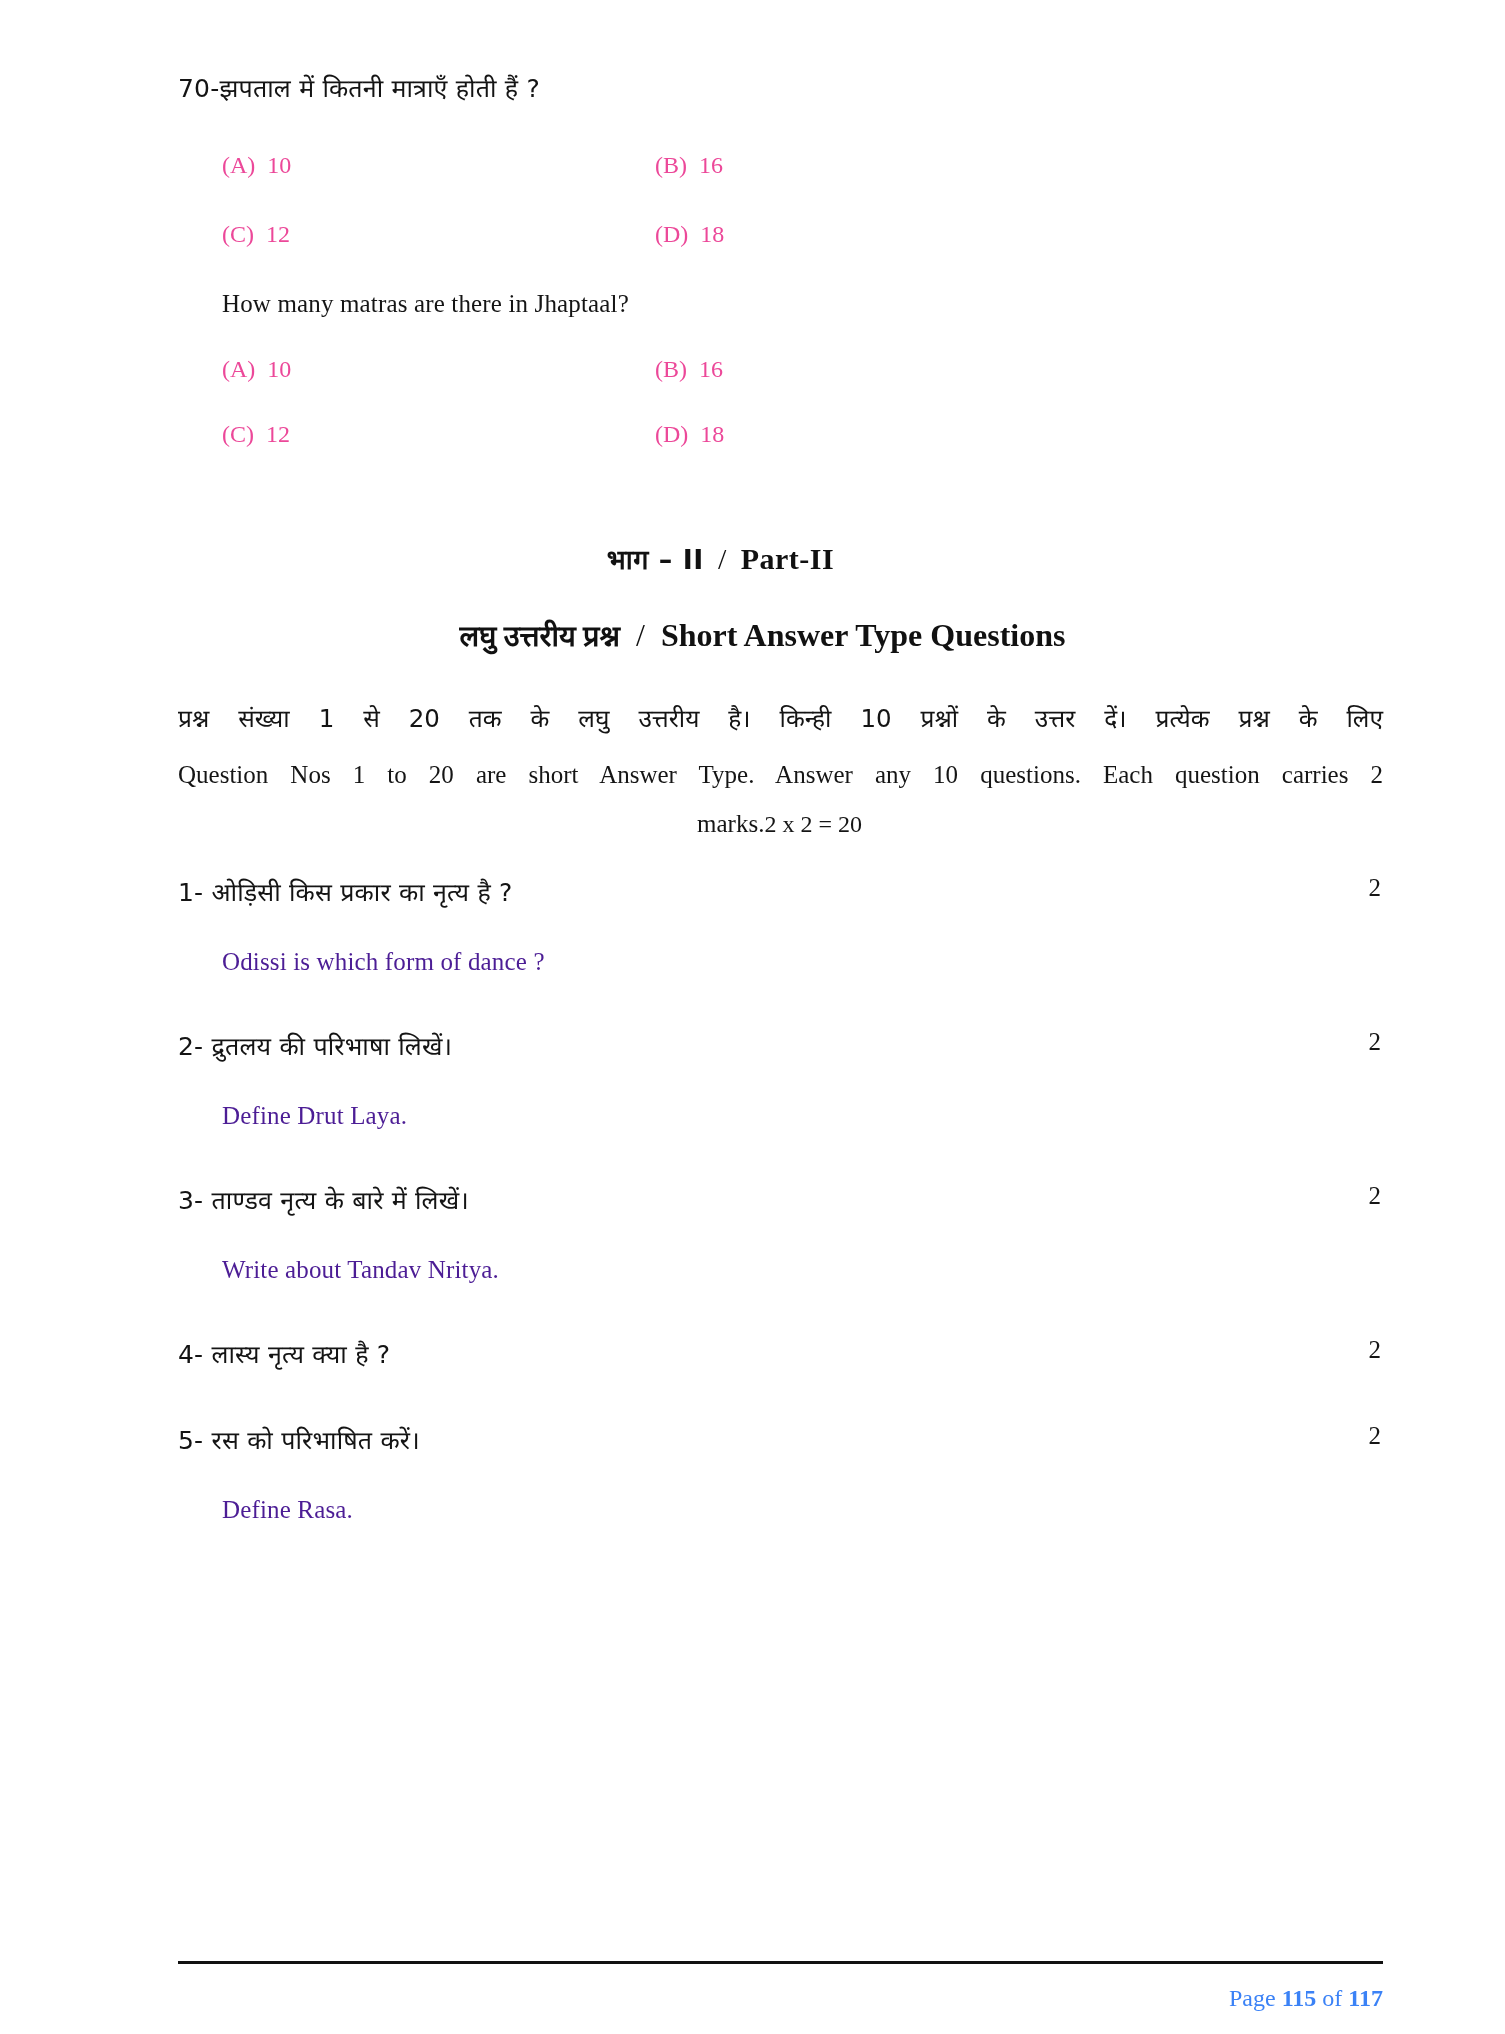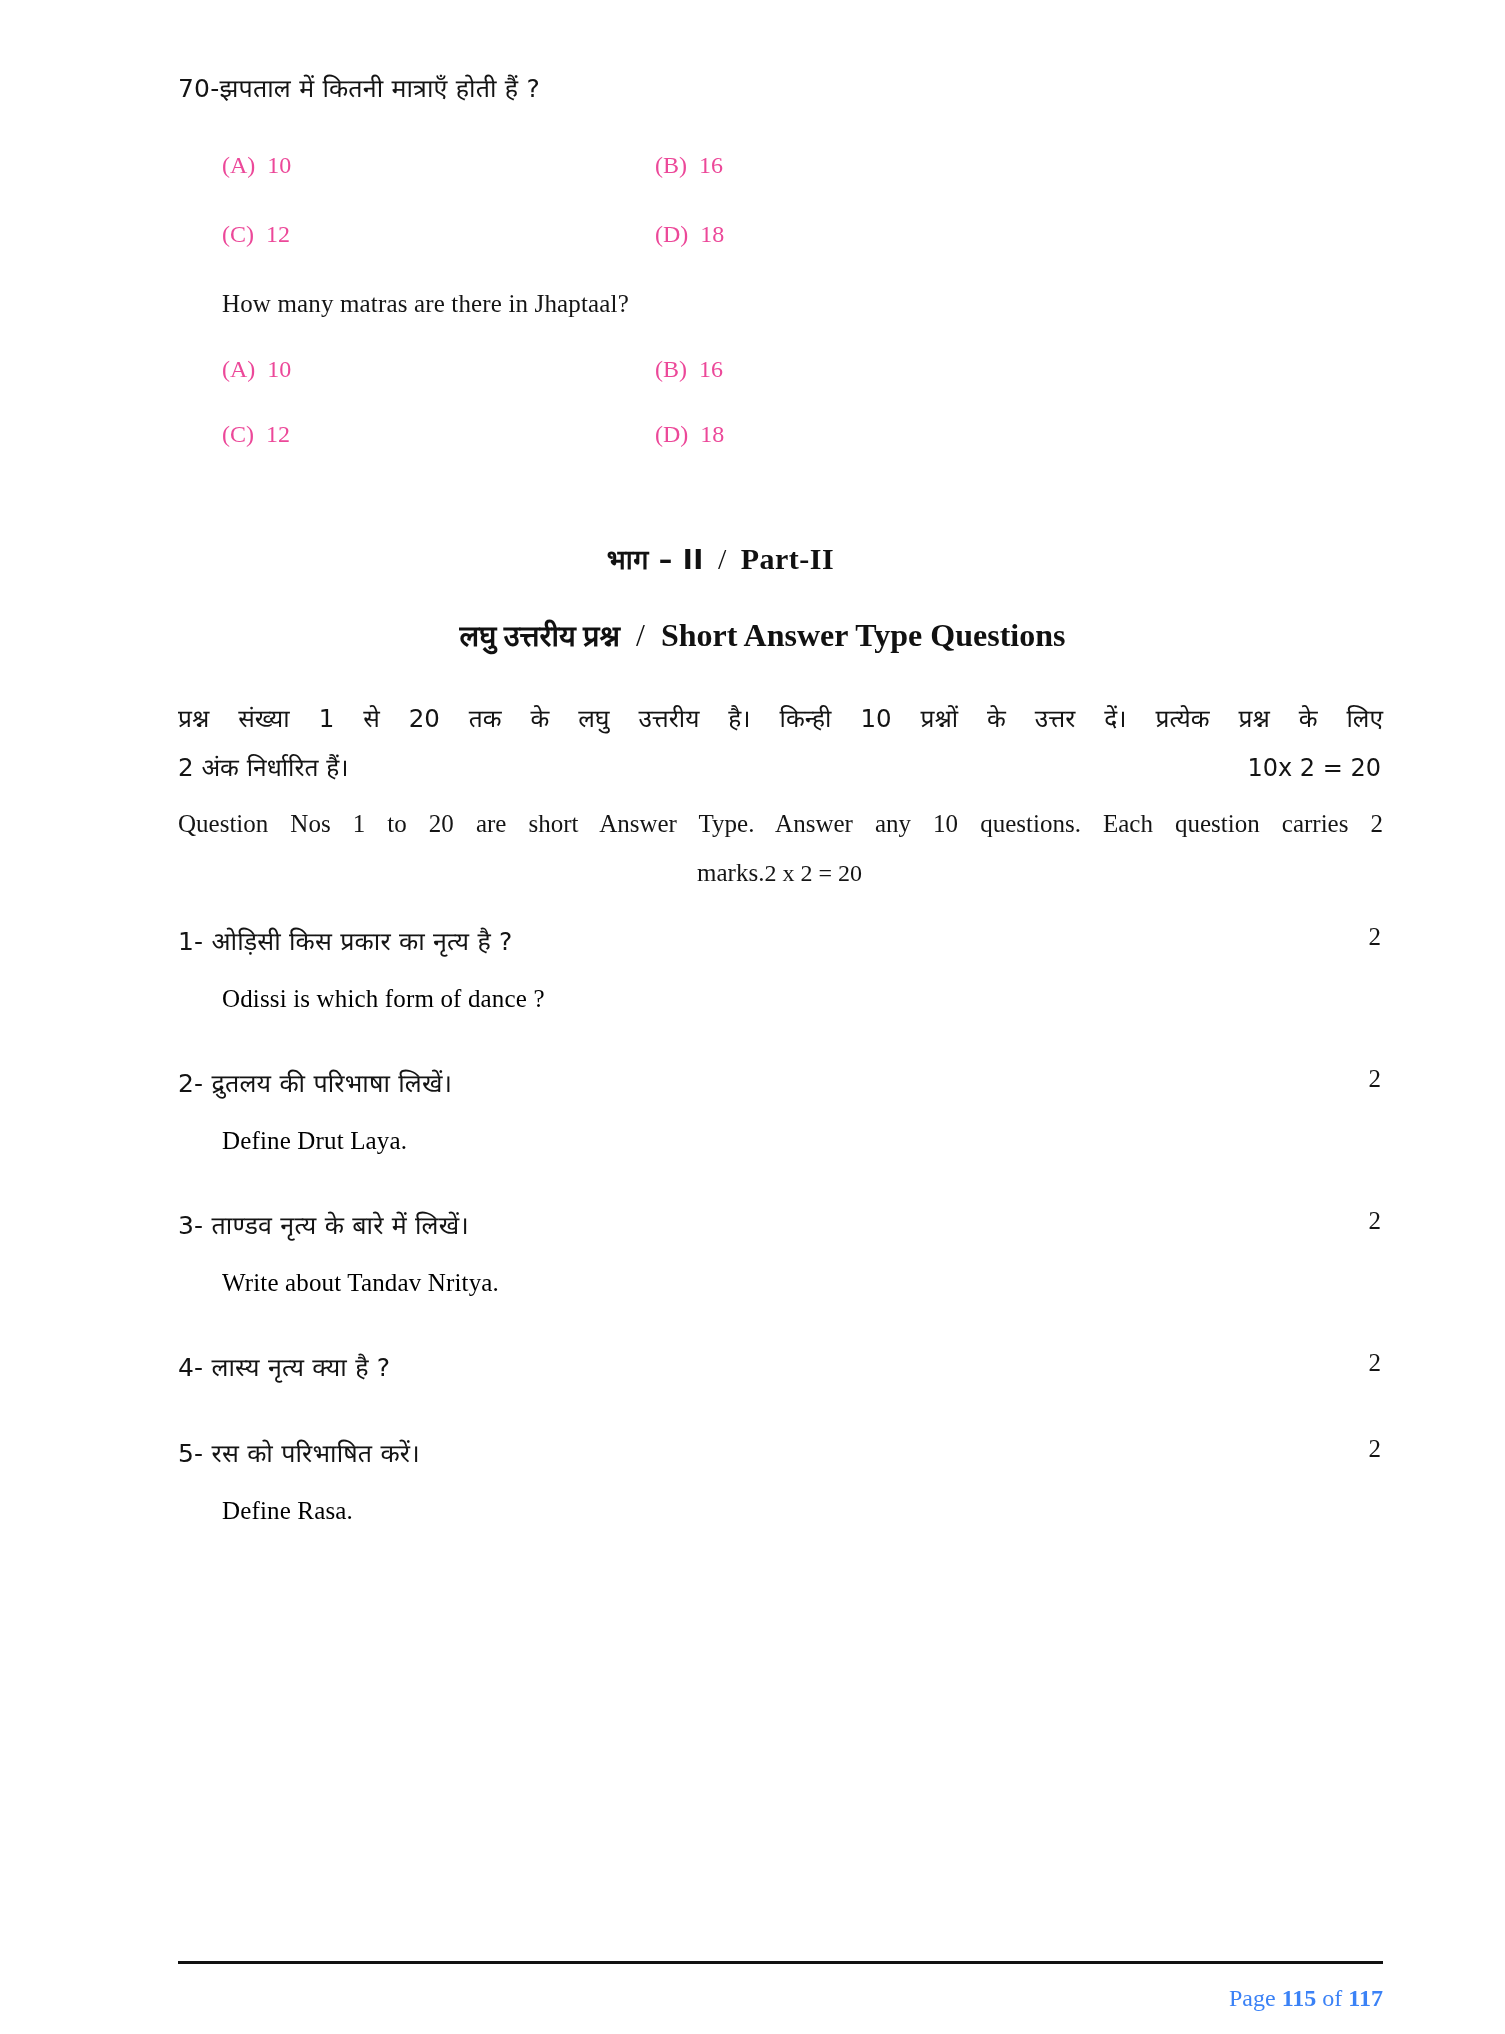--- a/index.html
+++ b/index.html
@@ -152,23 +152,23 @@
     color: #141414;
     letter-spacing: 0.2px;
   }
   .qmark {
     font-size: 25px;
     color: #151515;
     padding-right: 2px;
   }
   .qeng {
     font-size: 25px;
-    color: #000000;
+    color: #4c1d95;
     padding-left: 44px;
-    margin-top: 28px;
+    margin-top: 40px;
     letter-spacing: 0.15px;
     font-family: Liberation Serif, serif;
   }
 
   
   .footer-rule {
     position: absolute;
     left: 0;
     right: 0;
     bottom: 70px;
@@ -236,24 +236,20 @@
       <span class="hin">भाग – II</span><span class="sep">/</span><span>Part-II</span>
     </h2>
 
     <h3 class="section-heading">
       <span class="hin">लघु उत्तरीय प्रश्न</span><span class="sep">/</span><span>Short Answer Type Questions</span>
     </h3>
 
     <div class="instr">
       <div class="instr-hindi">
         <span class="line1">प्रश्न संख्या 1 से 20 तक के लघु उत्तरीय है। किन्ही 10 प्रश्नों के उत्तर दें। प्रत्येक प्रश्न के लिए</span>
-        <div class="instr-line2">
-          <span>2 अंक निर्धारित हैं।</span>
-          <span class="marks-note">10x 2 = 20</span>
-        </div>
       </div>
 
       <div class="instr-eng">
         <span class="line1">Question Nos 1 to 20 are short Answer Type. Answer any 10 questions. Each question carries 2</span>
         <div class="instr-eng-line2">
           <span>marks.</span>
           <span class="marks-note">2 x 2 = 20</span>
         </div>
       </div>
     </div>

